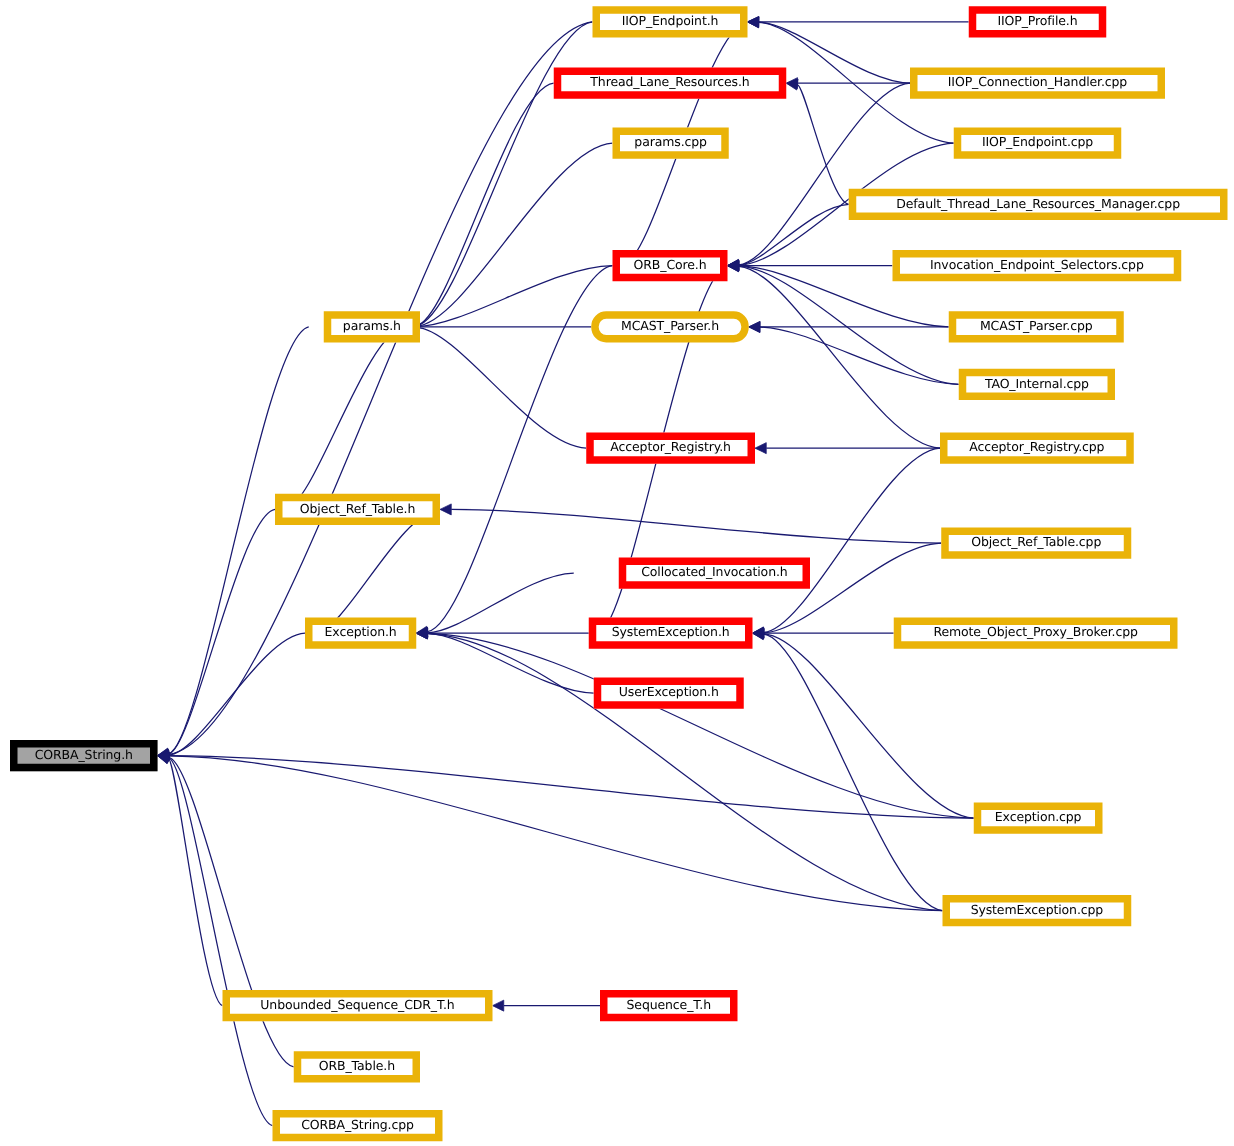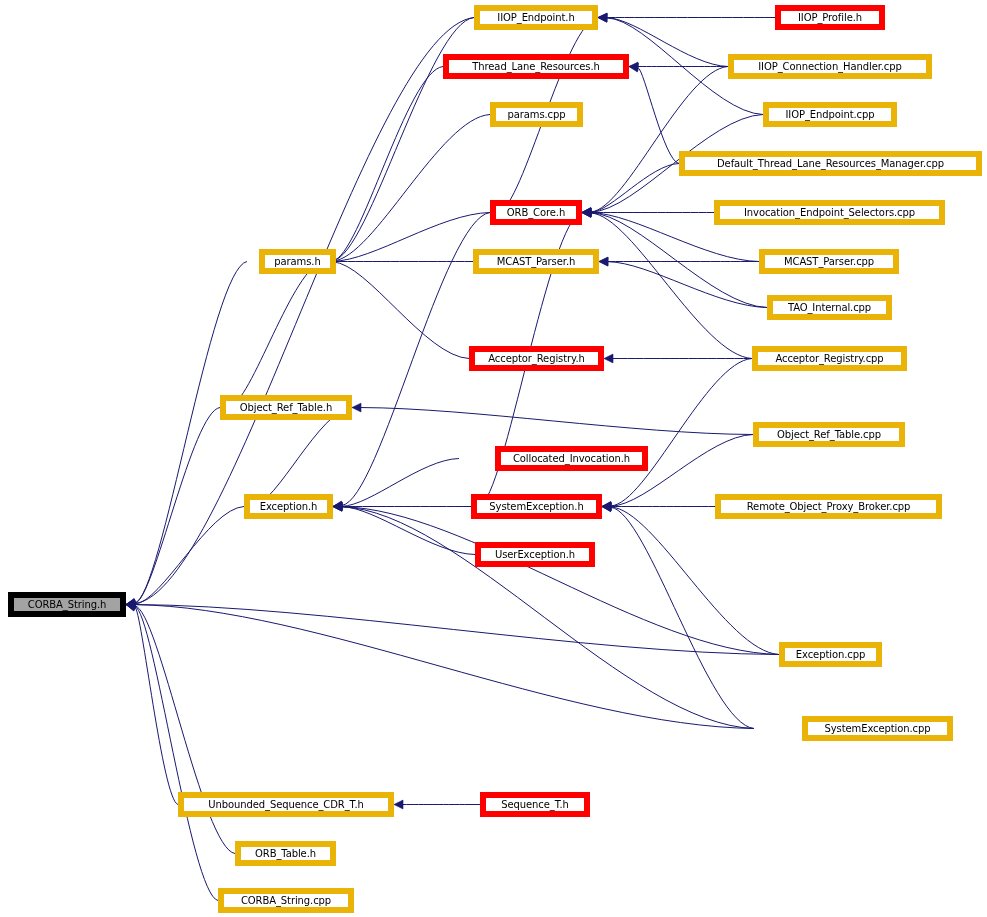--- a/index.html
+++ b/index.html
@@ -191,21 +191,21 @@
       </div>
       <div class="node-box" style="left: 679px; top: 151px; width: 303px; height: 25px;">
         <span class="node-label">Default_Thread_Lane_Resources_Manager.cpp</span>
       </div>
       <div class="node-box red" style="left: 490px; top: 200px; width: 92px; height: 25px;">
         <span class="node-label">ORB_Core.h</span>
       </div>
       <div class="node-box" style="left: 714px; top: 200px; width: 231px; height: 25px;">
         <span class="node-label">Invocation_Endpoint_Selectors.cpp</span>
       </div>
-      <div class="node-box" style="left: 473px; top: 249px; width: 126px; height: 25px;">
+      <div class="node-box" style="left: 473px; top: 249px; width: 126px; height: 25px; border-radius: 12px;">
         <span class="node-label">MCAST_Parser.h</span>
       </div>
       <div class="node-box" style="left: 759px; top: 249px; width: 140px; height: 25px;">
         <span class="node-label">MCAST_Parser.cpp</span>
       </div>
       <div class="node-box" style="left: 247px; top: 249px; width: 77px; height: 25px; margin-left: 12px;">
         <span class="node-label">params.h</span>
       </div>
       <div class="node-box" style="left: 767px; top: 295px; width: 125px; height: 25px; text-align: right;">
         <span class="node-label">TAO_Internal.cpp</span>
@@ -233,21 +233,21 @@
       </div>
       <div class="node-box" style="left: 715px; top: 494px; width: 227px; height: 25px;">
         <span class="node-label">Remote_Object_Proxy_Broker.cpp</span>
       </div>
       <div class="node-box red" style="left: 475px; top: 542px; width: 120px; height: 25px;">
         <span class="node-label">UserException.h</span>
       </div>
       <div class="node-box" style="left: 779px; top: 642px; width: 103px; height: 25px;">
         <span class="node-label">Exception.cpp</span>
       </div>
-      <div class="node-box" style="left: 754px; top: 716px; width: 151px; height: 25px; margin-left: 48px;">
+      <div class="node-box" style="left: 754px; top: 716px; width: 151px; height: 25px;">
         <span class="node-label">SystemException.cpp</span>
       </div>
       <div class="node-box" style="left: 178px; top: 792px; width: 216px; height: 25px;">
         <span class="node-label">Unbounded_Sequence_CDR_T.h</span>
       </div>
       <div class="node-box red" style="left: 480px; top: 792px; width: 110px; height: 25px;">
         <span class="node-label">Sequence_T.h</span>
       </div>
       <div class="node-box" style="left: 235px; top: 841px; width: 101px; height: 25px;">
         <span class="node-label">ORB_Table.h</span>

